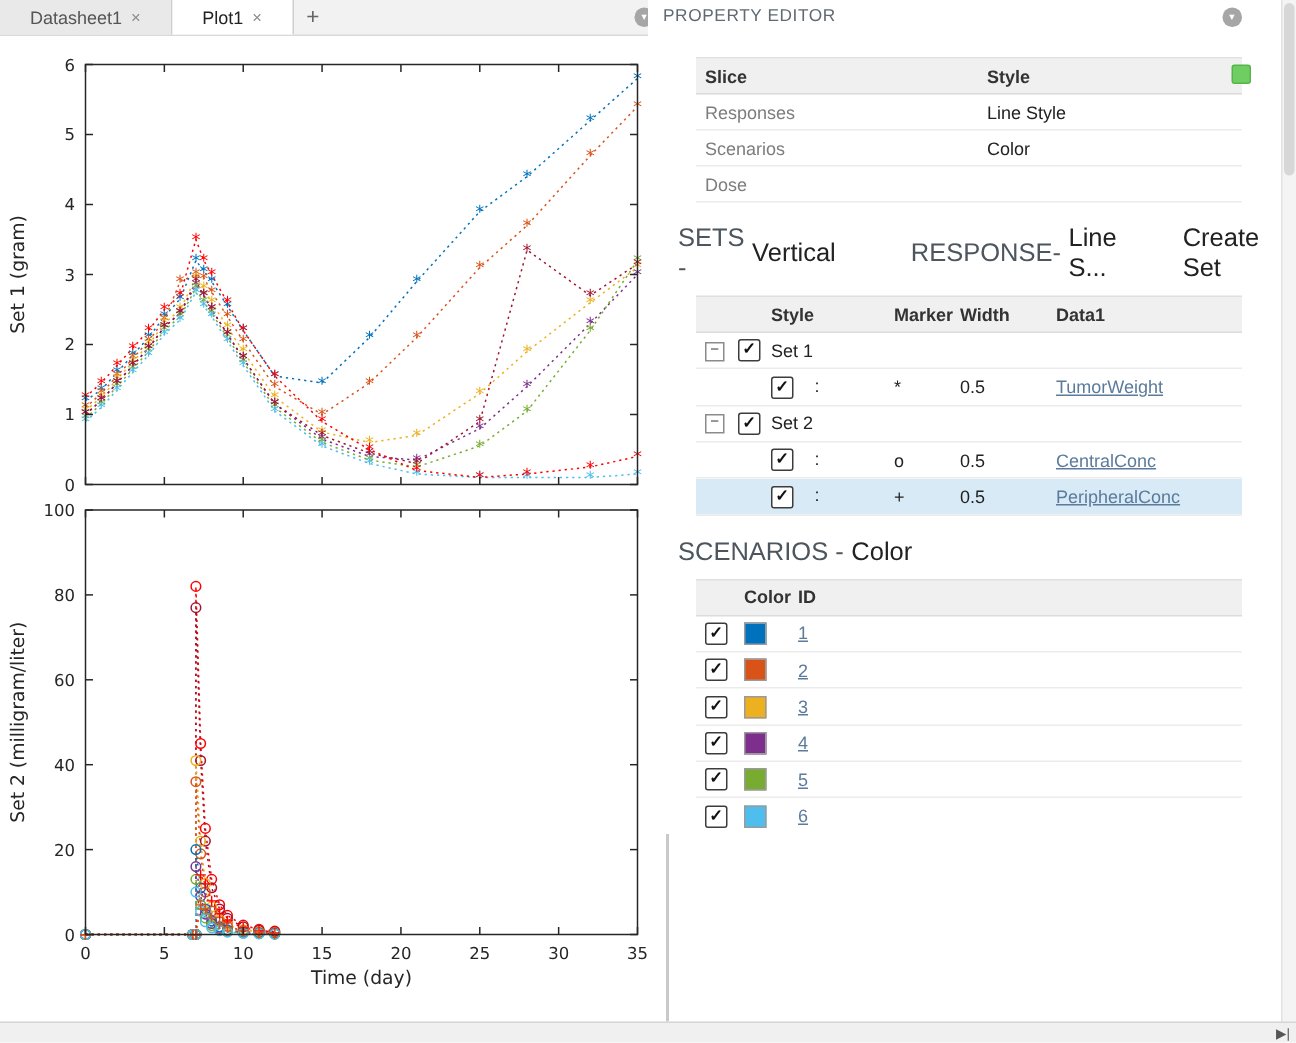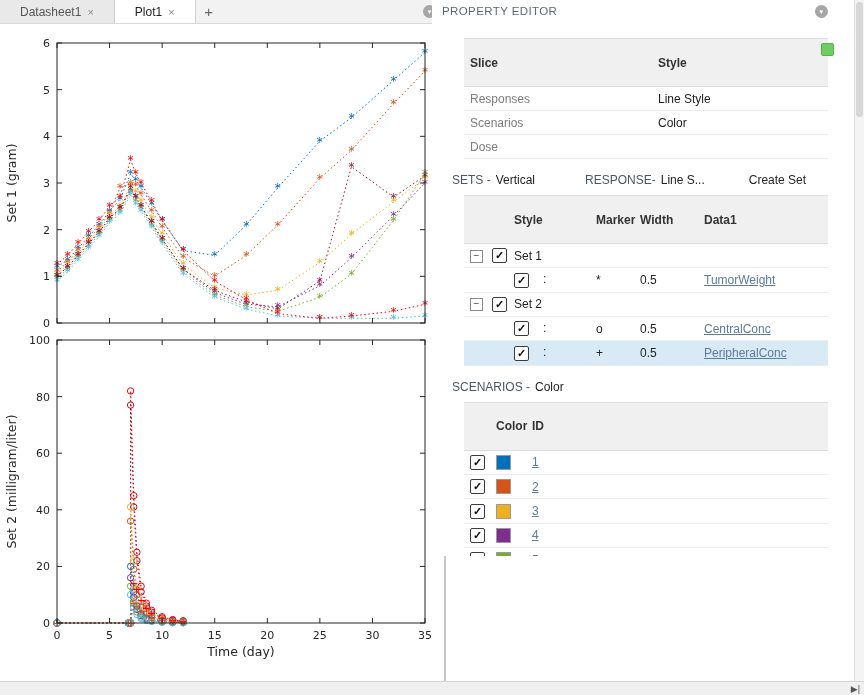--- a/index.html
+++ b/index.html
@@ -25,33 +25,33 @@
   .right-panel{position:absolute;left:432px;top:0;width:408px;height:556px;background:#fff;overflow:hidden;}
   .pe-header{height:22px;display:flex;align-items:center;padding:0 4px 0 10px;color:#5f6a72;font-size:11.5px;letter-spacing:.4px;}
   .pe-tabs{height:24px;display:flex;align-items:center;padding:0 10px;gap:8px;font-size:12.5px;border-bottom:1px solid #eee;}
   .pe-tab{color:#333;cursor:default;}
   .pe-tab.active{color:#1a6fc4;}
   .pe-sep{color:#999;}
   .pe-content{padding:16px 12px 0 32px;}
   .tblwrap{position:relative;margin-bottom:2px;}
   .accent-sq{position:absolute;right:-6px;top:5px;width:11px;height:11px;background:#6fce61;border:1px solid #57b34c;border-radius:2px;}
   table.tbl{width:100%;border-collapse:collapse;font-size:12px;table-layout:fixed;}
-  table.tbl th{background:#f0f0f0;text-align:left;font-weight:bold;color:#333;padding:16px 6px;height:15px;
+  table.tbl th{background:#f0f0f0;text-align:left;font-weight:bold;color:#333;padding:4px 6px;height:15px;
                border-top:1px solid #e0e0e0;border-bottom:1px solid #dcdcdc;}
   table.tbl td{padding:4px 6px;height:15px;border-bottom:1px solid #ececec;white-space:nowrap;overflow:hidden;}
   .slice-name{color:#7d7d7d;}
   .dataval{color:#5b7b9d;text-decoration:underline;}
   .cb{display:inline-block;width:13px;height:13px;border:1px solid #3c3c3c;border-radius:2px;background:#fff;
       font-size:11px;line-height:12px;text-align:center;color:#111;font-weight:bold;vertical-align:middle;}
   .expbox{display:inline-block;width:11px;height:11px;border:1px solid #8b8b8b;background:#fff;
       font-size:10px;line-height:9px;text-align:center;color:#444;vertical-align:middle;}
   .swatch{display:inline-block;width:13px;height:13px;border:1px solid #9a9a9a;vertical-align:middle;}
   .stylec{margin-left:14px;color:#222;}
   tr.sel td{background:#d9eaf7;}
-  .section-row{display:flex;align-items:center;margin:14px 0 8px -12px;font-size:12px;color:#333;}
+  .section-row{display:flex;align-items:center;margin:14px 0 8px -12px;font-size:17px;color:#333;}
   .sec-label{color:#4d565e;margin-right:5px;}
   .sec-value{color:#222;}
   .sec-gap{margin-left:50px;}
   .create-set{margin-left:44px;color:#222;cursor:default;}
   
   .vscroll{position:absolute;left:854px;top:0;width:10px;height:681px;background:#f4f4f4;border-left:1px solid #e2e2e2;}
   .vthumb{position:absolute;left:1px;top:2px;width:7px;height:115px;background:#d7d7d7;border-radius:4px;}
   .bottombar{position:absolute;left:0;top:681px;width:864px;height:14px;background:#f0f0f0;border-top:1px solid #d5d5d5;}
   .skip{position:absolute;right:4px;top:1px;color:#555;font-size:9px;line-height:12px;}
   svg text{font-family:"DejaVu Sans",sans-serif;}

